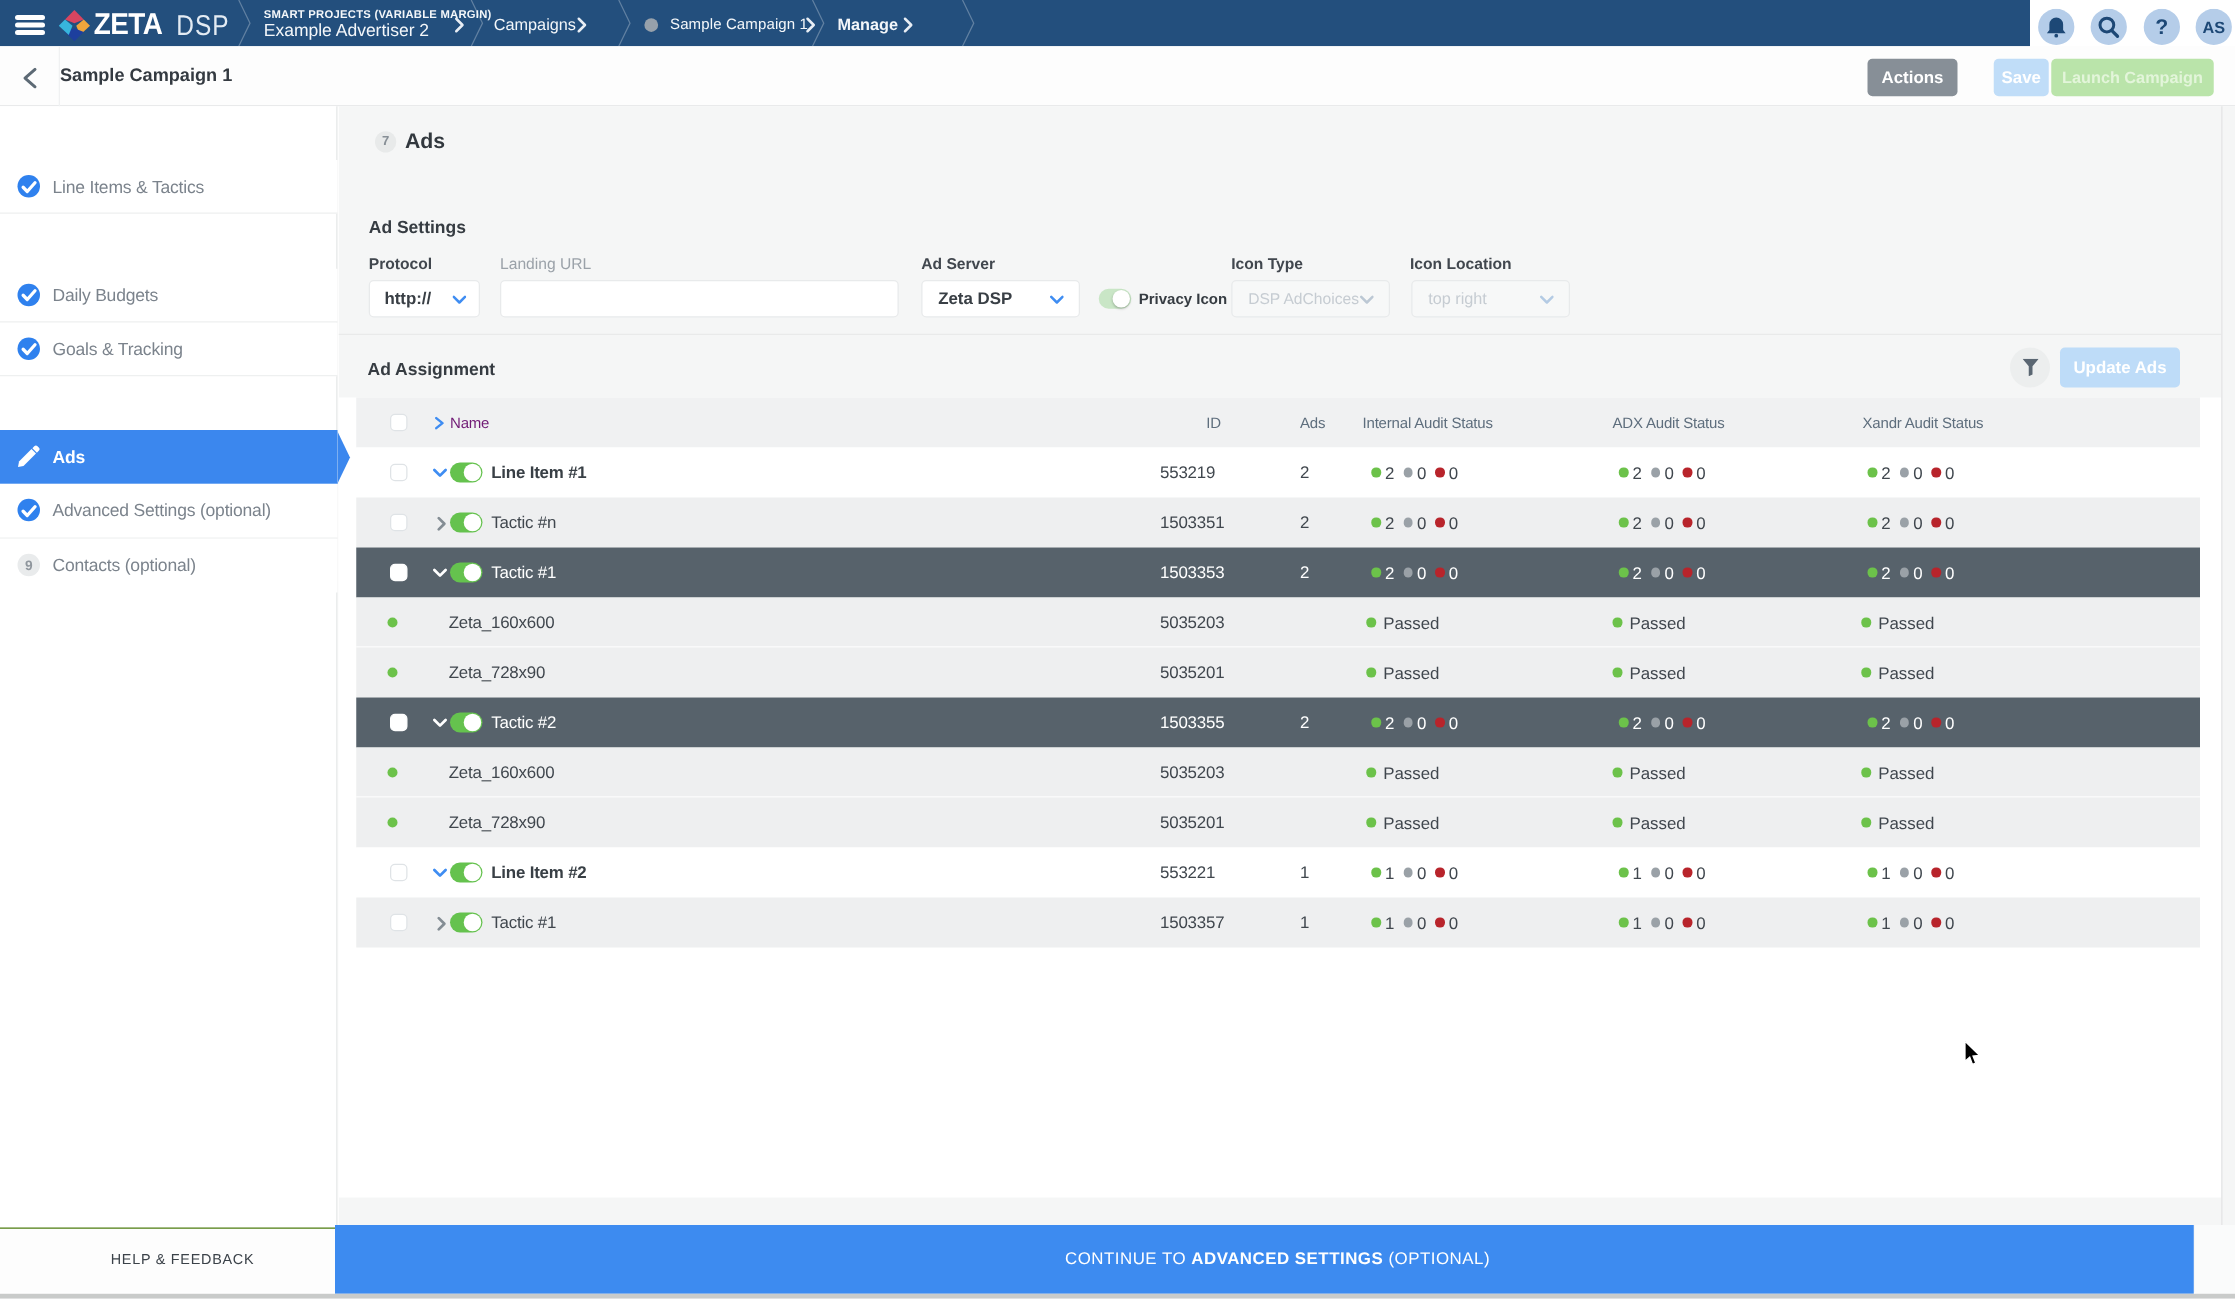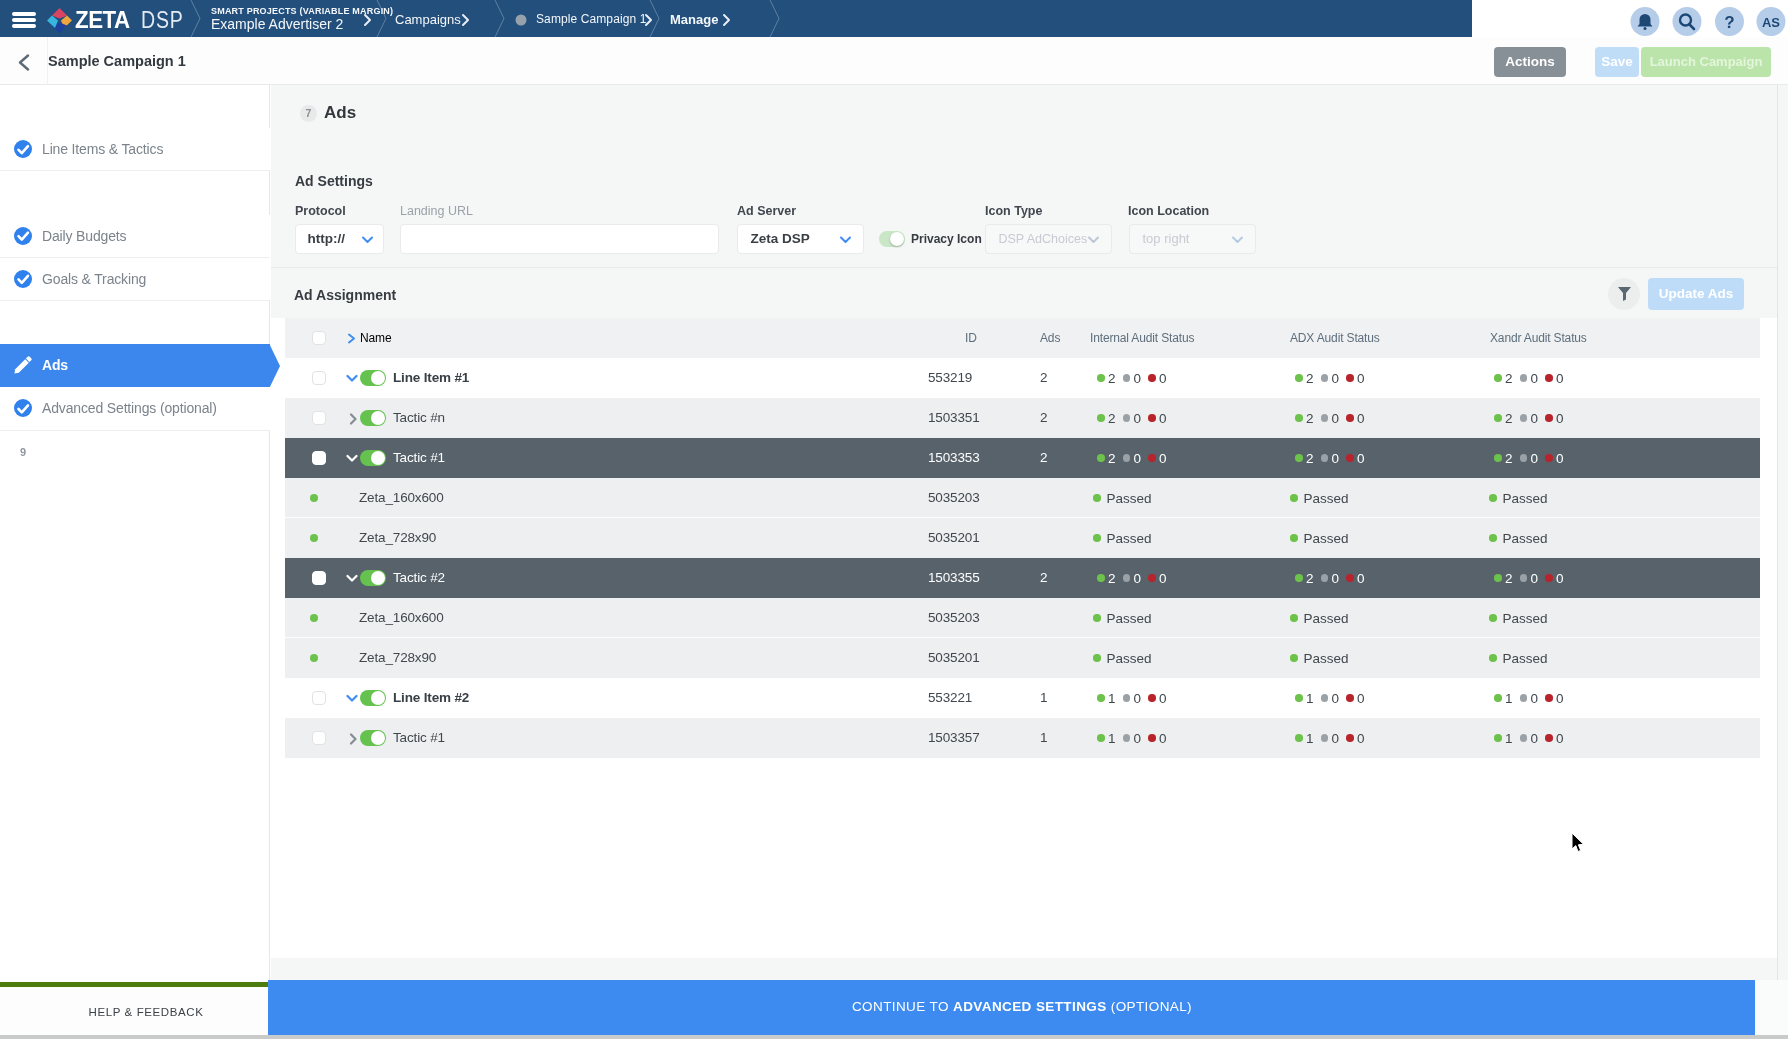--- a/index.html
+++ b/index.html
@@ -1,19 +1,19 @@
 <!DOCTYPE html>
 <html><head>
 <meta charset="utf-8">
 <style>
 *{margin:0;padding:0;box-sizing:border-box}
 html,body{width:1788px;height:1039px;overflow:hidden;font-family:"Liberation Sans",sans-serif;background:#fff;position:relative}
 .abs{position:absolute}
 
-#topbar{position:absolute;left:0;top:0;width:1472px;height:37px;background:#234f7d}
+#topbar{position:absolute;left:0;top:0;width:1624px;height:37px;background:#234f7d}
 #topbar .bar{position:absolute;left:12px;width:24px;height:3.5px;border-radius:2px;background:#fff}
 #logoTxt{position:absolute;left:75px;top:6px;font-size:24px;font-weight:bold;color:#fff;letter-spacing:-.5px;transform:scaleX(.93);transform-origin:left}
 #dspTxt{position:absolute;left:141px;top:7px;font-size:23px;font-weight:300;color:#e3ebf3;letter-spacing:1px;transform:scaleX(.85);transform-origin:left}
 .crumbSmall{position:absolute;left:211px;top:6px;font-size:9px;font-weight:600;color:#f4f7fa;letter-spacing:.2px;white-space:nowrap}
 .crumbBig{position:absolute;left:211px;top:16px;font-size:14px;color:#f4f7fa}
 .crumb{position:absolute;top:0;height:37px;line-height:39px;font-size:13px;color:#f4f7fa;white-space:nowrap}
 
 #hdr2{position:absolute;left:0;top:37px;width:1788px;height:48px;background:#fdfdfd;border-bottom:1px solid #e9eaeb}
 #title{position:absolute;left:48px;top:0;height:48px;line-height:48px;font-size:14.5px;font-weight:bold;color:#343a41}
 .btn{position:absolute;top:10px;height:30px;border-radius:4px;font-size:13.5px;font-weight:bold;color:#fff;text-align:center;line-height:30px}
@@ -119,37 +119,41 @@
     <svg class="abs" style="left:13px;top:12px" width="19" height="19" viewBox="0 0 19 19">
       <path d="M2.2 13.2 L12.2 3.2 L15.8 6.8 L5.8 16.8 L1.4 17.6 Z" fill="#fff"></path>
       <path d="M12.9 2.5 L14.4 1 a1.8 1.8 0 0 1 2.6 0 l1 1 a1.8 1.8 0 0 1 0 2.6 L16.5 6.1 Z" fill="#fff"></path>
     </svg>
     <span class="lbl" style="color:#fff;font-weight:600">Ads</span>
   </div>
   <div class="sitem" style="top:302.4px">
       <span class="ckc"></span>
       <span class="lbl">Advanced Settings (optional)</span>
     </div>
+  <div class="sitem" style="top:345.6px;border-bottom:none">
+      <span class="ckc" style="background:#e9ebec"></span>
+      <span class="lbl">Contacts (optional)</span>
+    </div>
 </div>
 <svg class="abs" style="left:270px;top:344px;z-index:5" width="11" height="44">
     <polygon points="0,1.2 10,22 0,42.8" fill="#3b87ee"></polygon>
   </svg>
 <svg class="abs" style="left:0;top:85px;z-index:4" width="270" height="410">
   <g stroke="#fff" stroke-width="2.6" fill="none" stroke-linecap="round" stroke-linejoin="round">
     <polyline points="18.5,21.6 21.8,25 28,18"></polyline>
     <polyline points="18.5,64.8 21.8,68.2 28,61.2"></polyline>
     <polyline points="18.5,108 21.8,111.4 28,104.4"></polyline>
     <polyline points="18.5,151.2 21.8,154.6 28,147.6"></polyline>
     <polyline points="18.5,194.4 21.8,197.8 28,190.8"></polyline>
     <polyline points="18.5,237.6 21.8,241 28,234"></polyline>
     <polyline points="18.5,324 21.8,327.4 28,320.4"></polyline>
   </g>
   <text x="23" y="371" font-size="11" font-weight="bold" fill="#8f969d" text-anchor="middle">9</text>
 </svg>
-<div class="abs" style="left:0;top:982px;width:292px;height:52px;background:#fdfdfd;border-top:5px solid #4d7c0f;z-index:6">
+<div class="abs" style="left:0;top:982px;width:292px;height:52px;background:#fdfdfd;border-top:1px solid #4d7c0f;z-index:6">
   <div style="text-align:center;line-height:51px;font-size:11.5px;letter-spacing:.6px;color:#3b4249;font-weight:500">HELP &amp; FEEDBACK</div>
 </div>
 <div id="content">
   <div class="abs" style="left:0;top:233px;width:1506px;height:640px;background:#fff"></div>
   <div class="abs" style="left:29px;top:20px;width:17px;height:17px;border-radius:50%;background:#e8eaea;text-align:center;line-height:17px;font-size:10.5px;font-weight:bold;color:#878f96">7</div>
   <div class="abs" style="left:53px;top:18px;font-size:17px;font-weight:bold;color:#32383e">Ads</div>
   <div class="abs" style="left:24px;top:88px;font-size:14px;font-weight:bold;color:#363c42">Ad Settings</div>
 
   <div class="formLbl" style="left:24px">Protocol</div>
   <div class="formLbl" style="left:129px;color:#9ba2a9;font-weight:normal">Landing URL</div>
@@ -190,21 +194,21 @@
         <path d="M0,0 L13,0 L8,6 L8,12.5 L5,14 L5,6 Z" fill="#5a6672"></path>
       </svg>
   </div>
   <div class="abs" style="left:1377px;top:193px;width:96px;height:32px;border-radius:4px;background:#bedcf8;text-align:center;line-height:32px;font-size:13.5px;font-weight:bold;color:#fff">Update Ads</div>
 
   <div class="rowTbl" style="top:233px;background:#f0f1f2;font-size:12px;color:#5e6e7d">
     <span class="cbx" style="left:26.5px"></span>
     <svg class="abs" style="left:62px;top:15px" width="9" height="11">
         <polyline points="2,1.5 7,5.5 2,9.5" stroke="#3f8df2" stroke-width="2" fill="none" stroke-linecap="round" stroke-linejoin="round"></polyline>
       </svg>
-    <span class="nm" style="left:75px;font-size:12px;color:#000000;font-weight:500">Name</span>
+    <span class="nm" style="left:75px;font-size:12px;color:#701a75;font-weight:500">Name</span>
     <span class="nm" style="left:680px;font-size:12px;color:#5e6e7d;font-weight:500">ID</span>
     <span class="nm" style="left:755px;font-size:12px;color:#5e6e7d;font-weight:500">Ads</span>
     <span class="nm" style="left:805px;font-size:12px;color:#5e6e7d;font-weight:500">Internal Audit Status</span>
     <span class="nm" style="left:1005px;font-size:12px;color:#5e6e7d;font-weight:500">ADX Audit Status</span>
     <span class="nm" style="left:1205px;font-size:12px;color:#5e6e7d;font-weight:500">Xandr Audit Status</span>
   </div>
 
   <div class="rowTbl wh-row" style="top:273px">
     <span class="cbx" style="left:26.5px"></span>
     <svg class="chev" width="12" height="11">

